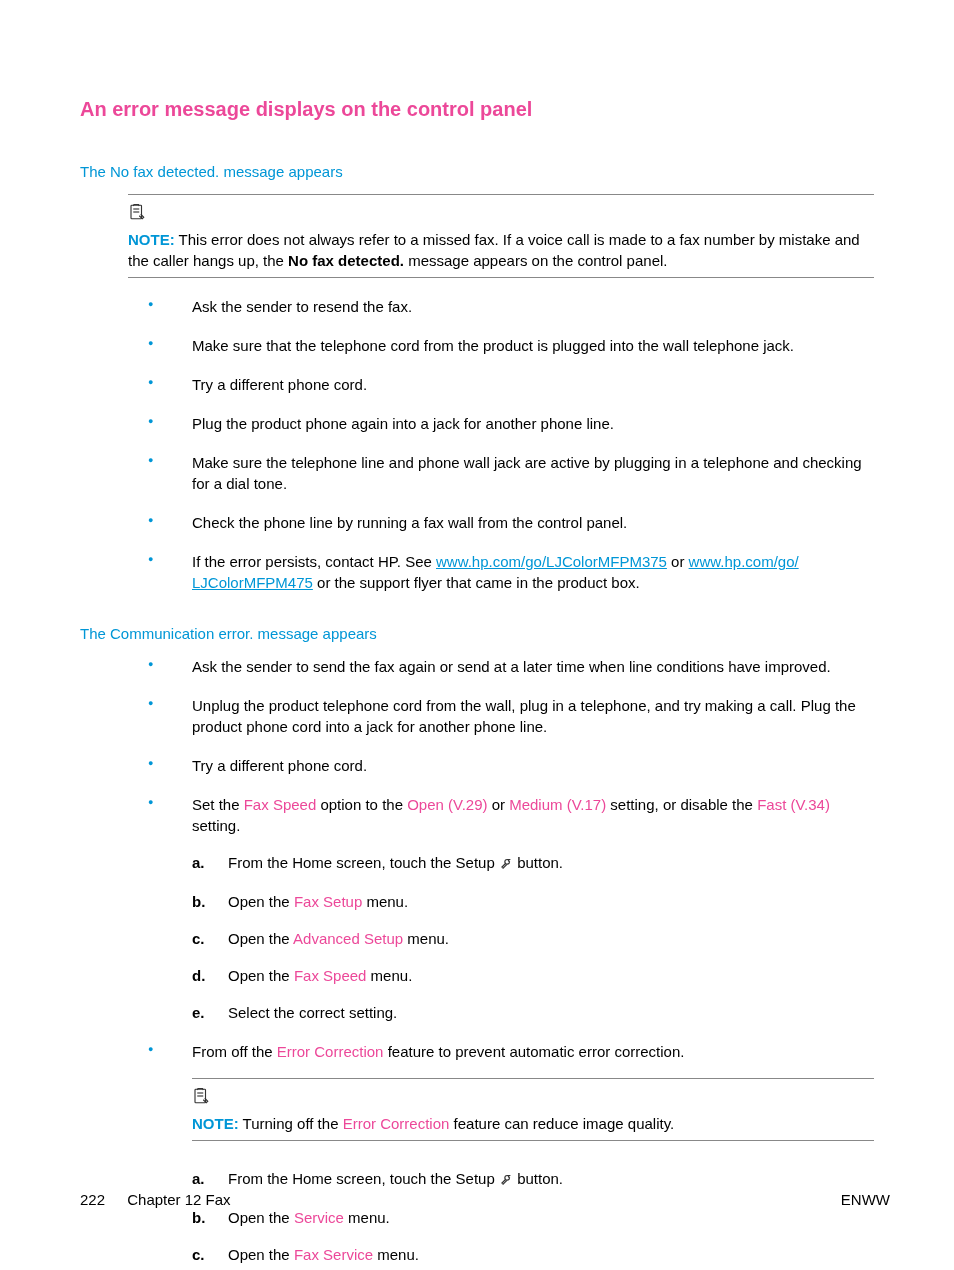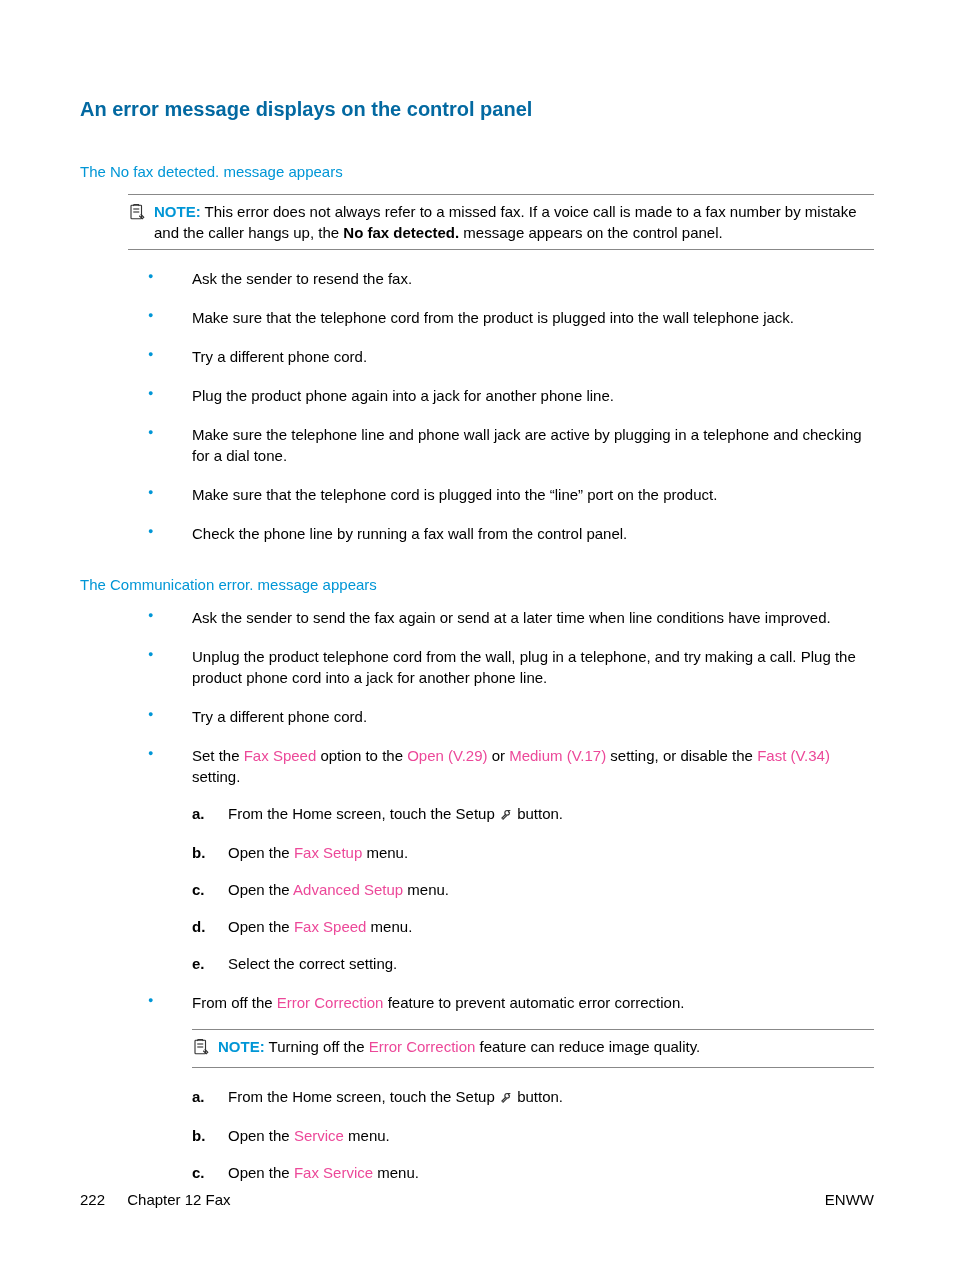--- a/index.html
+++ b/index.html
@@ -12,39 +12,40 @@
     background: #fff;
   }
   .page {
     width: 954px;
     height: 1270px;
     box-sizing: border-box;
     padding: 95px 80px 50px 80px;
     position: relative;
   }
   h1.main-heading {
-    color: #0369a1;
+    color: #ec4899;
     font-size: 20px;
     font-weight: bold;
     margin: 0 0 38px 0;
   }
   h2.sub-heading {
     color: #0096d6;
     font-size: 15px;
     font-weight: normal;
     margin: 0 0 12px 0;
   }
   .note-block {
     margin-left: 48px;
     border-top: 1px solid #888;
     border-bottom: 1px solid #888;
     padding: 6px 0 6px 0;
     display: flex;
     align-items: flex-start;
     margin-bottom: 18px;
+    flex-direction: column;
   }
   .note-block.inner {
     margin-left: 80px;
   }
   .note-icon {
     flex: 0 0 26px;
     padding-top: 2px;
   }
   .note-body {
     flex: 1;
@@ -89,21 +90,21 @@
     margin-bottom: 16px;
   }
   ol.sub-steps > li .marker {
     flex: 0 0 36px;
     font-weight: bold;
   }
   .footer {
     position: absolute;
     bottom: 60px;
     left: 80px;
-    right: 80px;
+    right: 64px;
     display: flex;
     justify-content: space-between;
     font-size: 15px;
   }
   .footer .left span.pagenum { margin-right: 18px; }
   .setup-icon {
     display: inline-block;
     vertical-align: -2px;
   }
 </style>
@@ -131,22 +132,24 @@
       <span>This error does not always refer to a missed fax. If a voice call is made to a fax number by mistake and the caller hangs up, the </span><span class="bold">No fax detected.</span><span> message appears on the control panel.</span>
     </div>
   </div>
 
   <ul class="bullets">
     <li>Ask the sender to resend the fax.</li>
     <li>Make sure that the telephone cord from the product is plugged into the wall telephone jack.</li>
     <li>Try a different phone cord.</li>
     <li>Plug the product phone again into a jack for another phone line.</li>
     <li>Make sure the telephone line and phone wall jack are active by plugging in a telephone and checking for a dial tone.</li>
-    <li>Make sure that the telephone cord is plugged into the “line” port on the product.</li>
     <li>Check the phone line by running a fax wall from the control panel.</li>
+    <li>
+      <span>If the error persists, contact HP. See </span><span class="link">www.hp.com/go/LJColorMFPM375</span><span> or </span><span class="link">www.hp.com/go/</span><br><span class="link">LJColorMFPM475</span><span> or the support flyer that came in the product box.</span>
+    </li>
   </ul>
 
   <h2 class="sub-heading">The Communication error. message appears</h2>
 
   <ul class="bullets" style="margin-bottom:0;">
     <li>Ask the sender to send the fax again or send at a later time when line conditions have improved.</li>
     <li>Unplug the product telephone cord from the wall, plug in a telephone, and try making a call. Plug the product phone cord into a jack for another phone line.</li>
     <li>Try a different phone cord.</li>
     <li>
       <span>Set the </span><span class="ui-term">Fax Speed</span><span> option to the </span><span class="ui-term">Open (V.29)</span><span> or </span><span class="ui-term">Medium (V.17)</span><span> setting, or disable the </span><span class="ui-term">Fast (V.34)</span><span> setting.</span>
@@ -173,21 +176,21 @@
         </li>
         <li>
           <span class="marker">e.</span>
           <span>Select the correct setting.</span>
         </li>
       </ol>
     </li>
     <li>
       <span>From off the </span><span class="ui-term">Error Correction</span><span> feature to prevent automatic error correction.</span>
 
-      <div class="note-block inner" style="margin-left:0; margin-top:16px; margin-bottom:18px;">
+      <div class="note-block inner" style="margin-left:0; margin-top:16px; margin-bottom:27px;">
         <div class="note-icon">
           <svg width="18" height="18" viewBox="0 0 24 24" fill="none" stroke="#333" stroke-width="1.5">
             <rect x="4" y="3" width="14" height="18" rx="1"></rect>
             <path d="M7 4 l1 -2 h6 l1 2"></path>
             <path d="M17 15 l4 4 -2 2 -4 -4"></path>
             <line x1="7" y1="8" x2="15" y2="8"></line>
             <line x1="7" y1="12" x2="15" y2="12"></line>
           </svg>
         </div>
         <div class="note-body">

